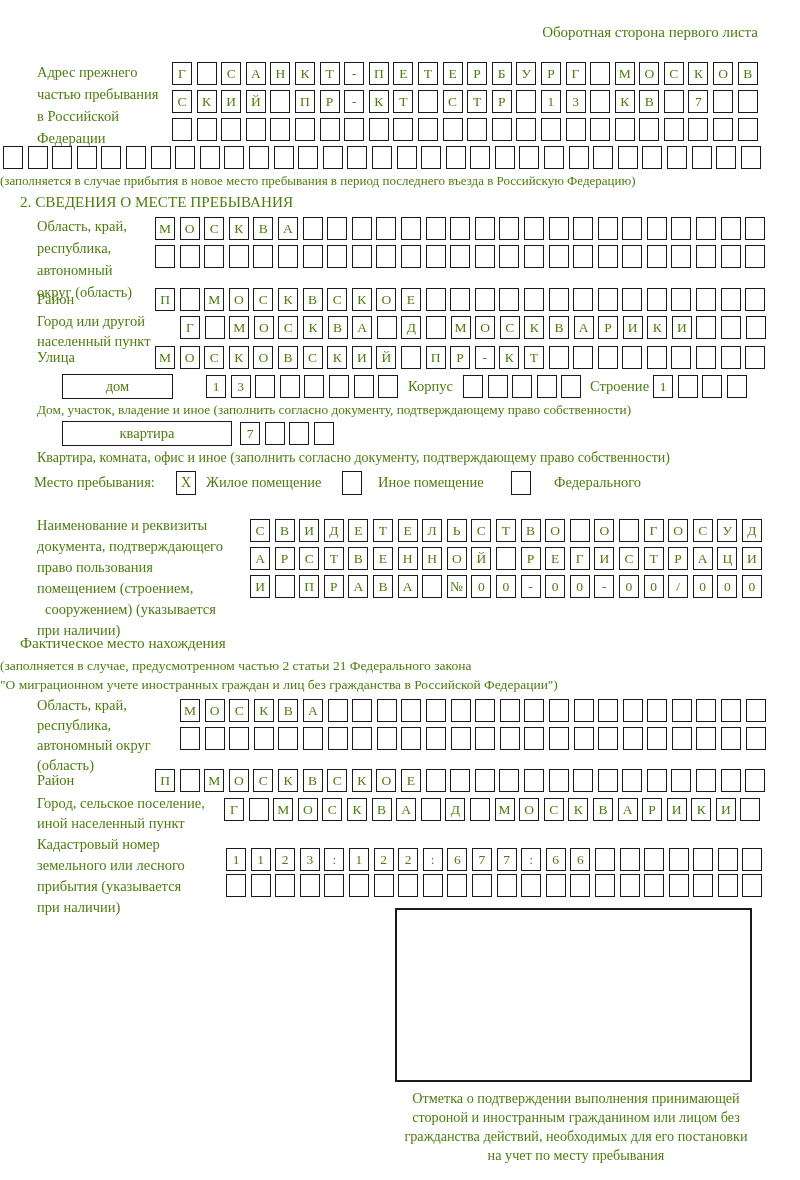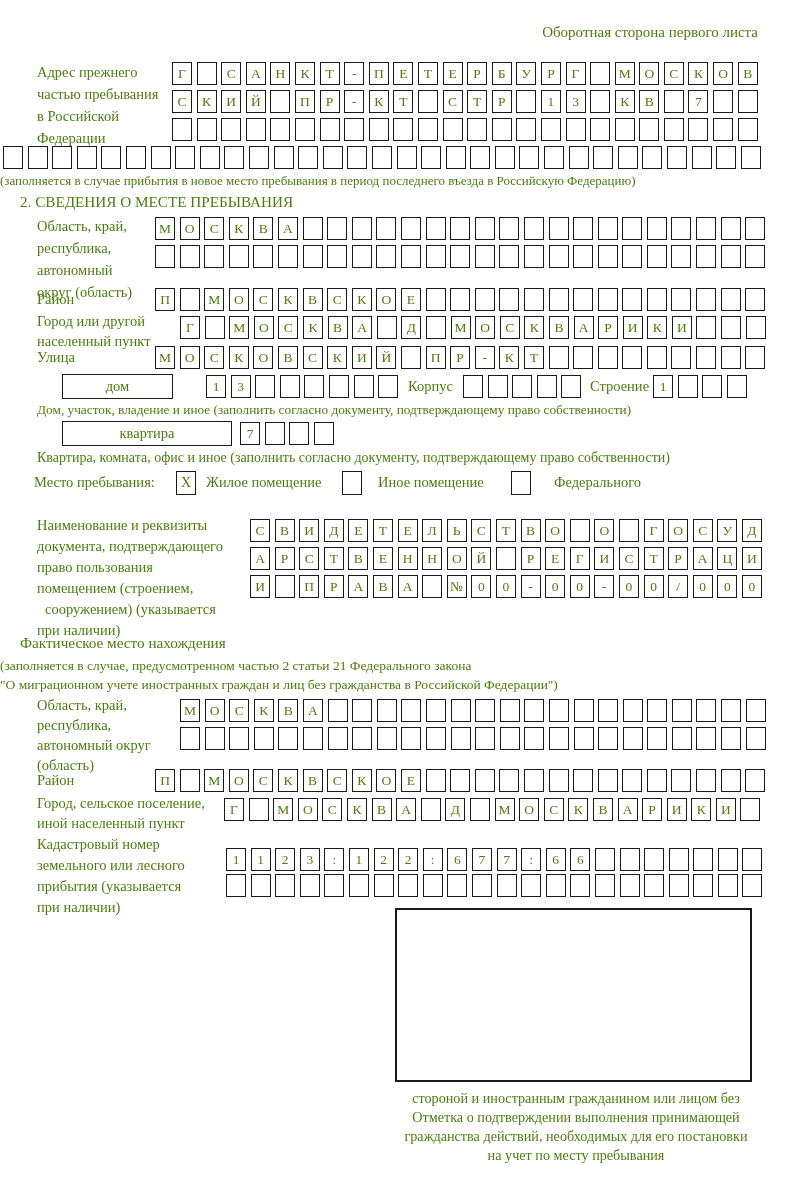--- a/index.html
+++ b/index.html
@@ -588,19 +588,19 @@
       <span class="cell"></span>
       <span class="cell"></span>
       <span class="cell"></span>
       <span class="cell"></span>
       <span class="cell"></span>
       <span class="cell"></span>
     </div>
 
   <div class="bigbox" style="left:395px; top:908px; width:357px; height:174px;"></div>
   <div class="caption" style="left:388px; top:1089px; width:376px;">
+    <div>Отметка о подтверждении выполнения принимающей</div>
     <div>стороной и иностранным гражданином или лицом без</div>
-    <div>Отметка о подтверждении выполнения принимающей</div>
     <div>гражданства действий, необходимых для его постановки</div>
     <div>на учет по месту пребывания</div>
   </div>
 
 </div>
 
 </body></html>

